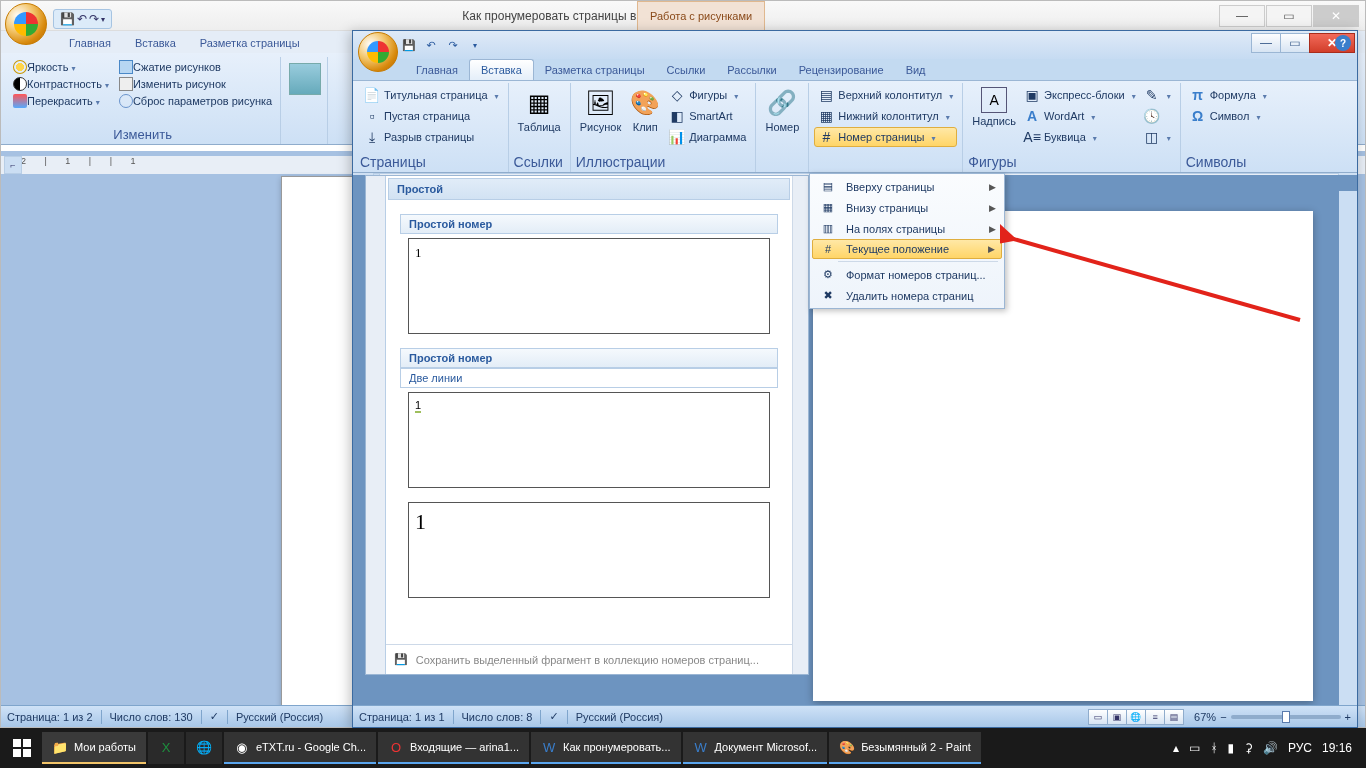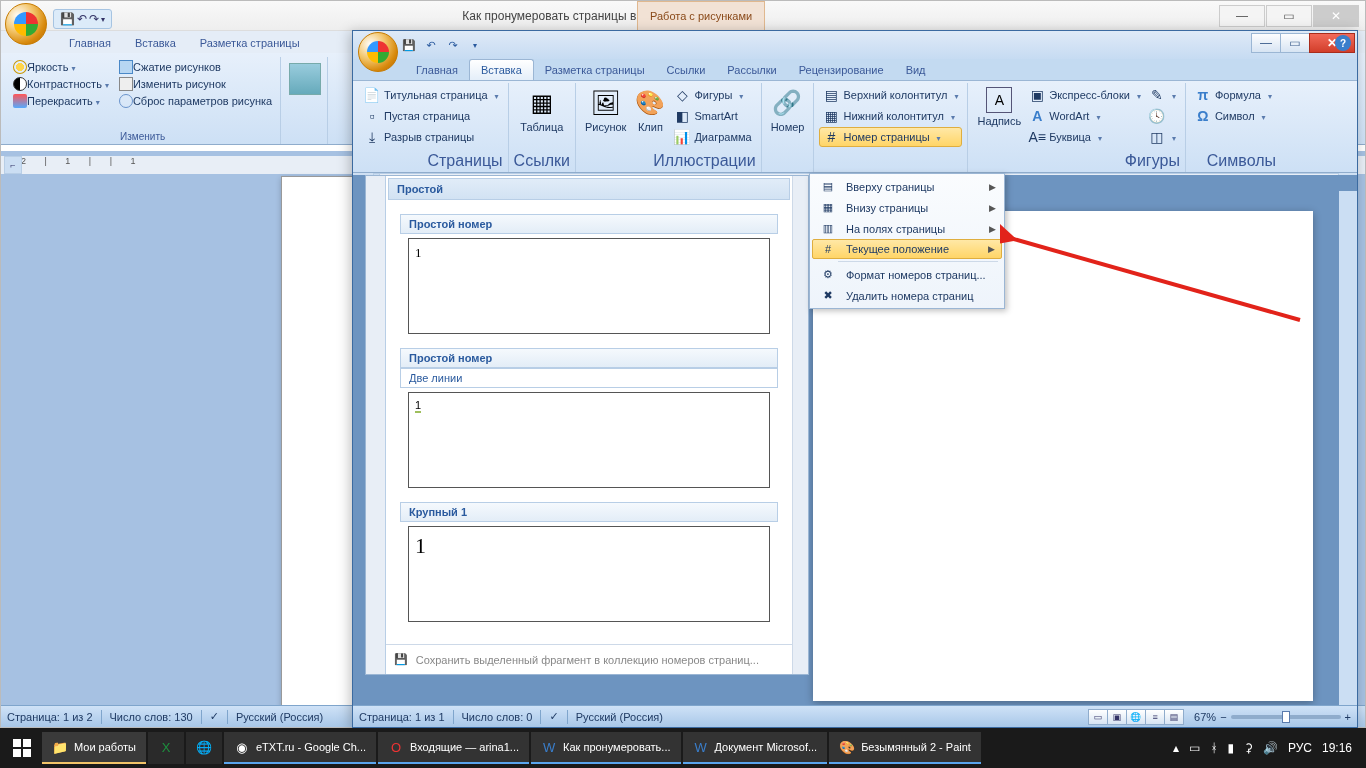--- a/index.html
+++ b/index.html
@@ -14,21 +14,21 @@
 .win-controls { display:flex; gap:1px; }
 .win-btn { width:46px; height:22px; display:flex; align-items:center; justify-content:center; border:1px solid #ccc; background:#f4f4f4; font-size:12px; color:#555;}
 .win-btn.close-bg { background:#ccc; color:#fff; }
 .qat-bg { position:absolute; top:8px; left:52px; display:flex; gap:2px; align-items:center; background:#dcebf9; border:1px solid #a6c4e2; border-radius:3px; padding:2px 6px; }
 .qat-bg span { font-size:12px; color:#336; }
 
 .tabs-bg { height:22px; display:flex; align-items:flex-end; padding-left:56px; background:linear-gradient(#e5edf7,#e5edf7); }
 .tab-bg { padding:4px 12px; color:#3b5998; font-size:11px; }
 .ribbon-bg { height:92px; background:linear-gradient(#e7f0fb,#cde0f5); border-bottom:1px solid #8faccc; padding:4px 4px 0 4px; display:flex; gap:2px; }
 .rgroup-bg { border-right:1px solid #b8cee6; padding:2px 6px 0 6px; display:flex; flex-direction:column; }
-.rgroup-title-bg { text-align:center; color:#3b5998; font-size:10px; margin-top:auto; padding:2px 0;}
+.rgroup-title-bg { text-align:center; color:#3b5998; font-size:13px; margin-top:auto; padding:2px 0;}
 .rbtn-line { display:flex; align-items:center; padding:1px 2px; color:#1f3a63; white-space:nowrap; font-size:11px;}
 .rico { width:14px; height:14px; display:inline-block; }
 .rico.sun { background:radial-gradient(circle,#ffd54a 40%,transparent 42%); box-shadow:0 0 0 1px #c99700 inset; border-radius:50%;}
 .rico.contr { background:linear-gradient(90deg,#000 50%,#fff 50%); border-radius:50%; border:1px solid #333;}
 .rico.paint { background:linear-gradient(#f55,#5af); border-radius:2px;}
 .rico.compress{ background:#b7d6f2; border:1px solid #4a88c7; }
 .rico.reset { border:1px solid #6a94cc; border-radius:50%; }
 .rico.edit { background:#eee; border:1px solid #888; }
 
 .pic-tools { position:absolute; top:0; left:636px; background:#f2e2d5; border:1px solid #e0b88f; height:30px; padding:4px 12px; color:#8a4a1a; font-size:11px; display:flex; align-items:center;}
@@ -51,21 +51,21 @@
 .office-btn-fg span { width:22px; height:22px; background:conic-gradient(#e33 0 25%,#3a3 25% 50%,#fb0 50% 75%,#39f 75% 100%); border-radius:50%; }
 .qat-fg { position:absolute; top:6px; left:48px; display:flex; gap:6px; align-items:center; }
 .qat-fg .qi { width:16px; height:16px; display:inline-flex; align-items:center; justify-content:center; color:#2a5a9e; }
 
 .tabs-fg { height:22px; display:flex; align-items:flex-end; padding-left:52px; background:#c3daf1; border-bottom:1px solid #9bb6d4; }
 .tab-fg { padding:4px 11px; color:#3b5998; font-size:11px; }
 .tab-fg.active { background:linear-gradient(#fff,#e4eef9); border:1px solid #9bb6d4; border-bottom:none; border-radius:3px 3px 0 0; color:#2a5a9e; font-weight:500;}
 
 .ribbon-fg { height:92px; background:linear-gradient(#e7f0fb,#cde0f5); border-bottom:1px solid #8faccc; display:flex; padding:2px 0 0 2px; position:relative; }
 .rgrp { border-right:1px solid #b8cee6; padding:2px 5px 0 5px; display:flex; flex-direction:column; position:relative;}
-.rgrp-title { text-align:right; color:#3b5998; font-size:16px; padding:2px 0; margin-top:auto;}
+.rgrp-title { text-align:left; color:#3b5998; font-size:14px; padding:2px 0; margin-top:auto;}
 .vstack { display:flex; flex-direction:column; gap:1px; }
 .vbtn { display:flex; flex-direction:column; align-items:center; padding:2px 4px; gap:2px; }
 .vbtn-ico { width:32px; height:32px; display:flex; align-items:center; justify-content:center; font-size:24px; }
 .vbtn-txt { font-size:11px; color:#1f3a63; text-align:center; }
 .hbtn { display:flex; align-items:center; gap:4px; padding:2px 4px; color:#1f3a63; font-size:11px; white-space:nowrap;}
 .hbtn .hi { width:16px; height:16px; display:inline-flex; align-items:center; justify-content:center; font-size:14px;}
 .hbtn.active { background:linear-gradient(#ffe8a6,#ffd567); border:1px solid #dfae3f; border-radius:3px; padding:1px 3px;}
 .drop-arr::after { content:"▾"; font-size:8px; margin-left:3px; color:#5a7bad;}
 .help-fg { position:absolute; right:6px; top:4px; width:16px; height:16px; border-radius:50%; background:#3a7ecb; color:#fff; display:flex; align-items:center; justify-content:center; font-size:10px; font-weight:bold;}
 
@@ -403,21 +403,20 @@
       <div class="gal-item">
         <div class="gal-label">Простой номер</div>
         <div class="gal-prev"><span class="pn1">1</span></div>
       </div>
       <div class="gal-item">
         <div class="gal-label"><span>Простой номер</span></div>
         <div class="gal-label" style="font-weight:normal;background:#fff;">Две линии</div>
         <div class="gal-prev"><span class="pn1-box">1</span></div>
       </div>
       <div class="gal-item">
-        <div class="gal-label">Крупный 1</div>
         <div class="gal-prev"><span class="pn1-large">1</span></div>
       </div>
     </div>
     <div class="gal-scroll"></div>
     <div class="gal-footer">
       <span>💾</span>
       <span>Сохранить выделенный фрагмент в коллекцию номеров страниц...</span>
     </div>
   </div>
 
@@ -449,21 +448,21 @@
       </div>
     <div class="mitem">
         <span class="micon">✖</span>
         <span>Удалить номера страниц</span>
       </div>
   </div>
 
   <div class="status-fg">
     <span>Страница: 1 из 1</span>
     <span class="status-sep"></span>
-    <span>Число слов: 0</span>
+    <span>Число слов: 8</span>
     <span class="status-sep"></span>
     <span>✓</span>
     <span class="status-sep"></span>
     <span>Русский (Россия)</span>
     <div class="zoom-fg">
       <div class="viewbtns">
         <span>▭</span>
         <span>▣</span>
         <span>🌐</span>
         <span>≡</span>

